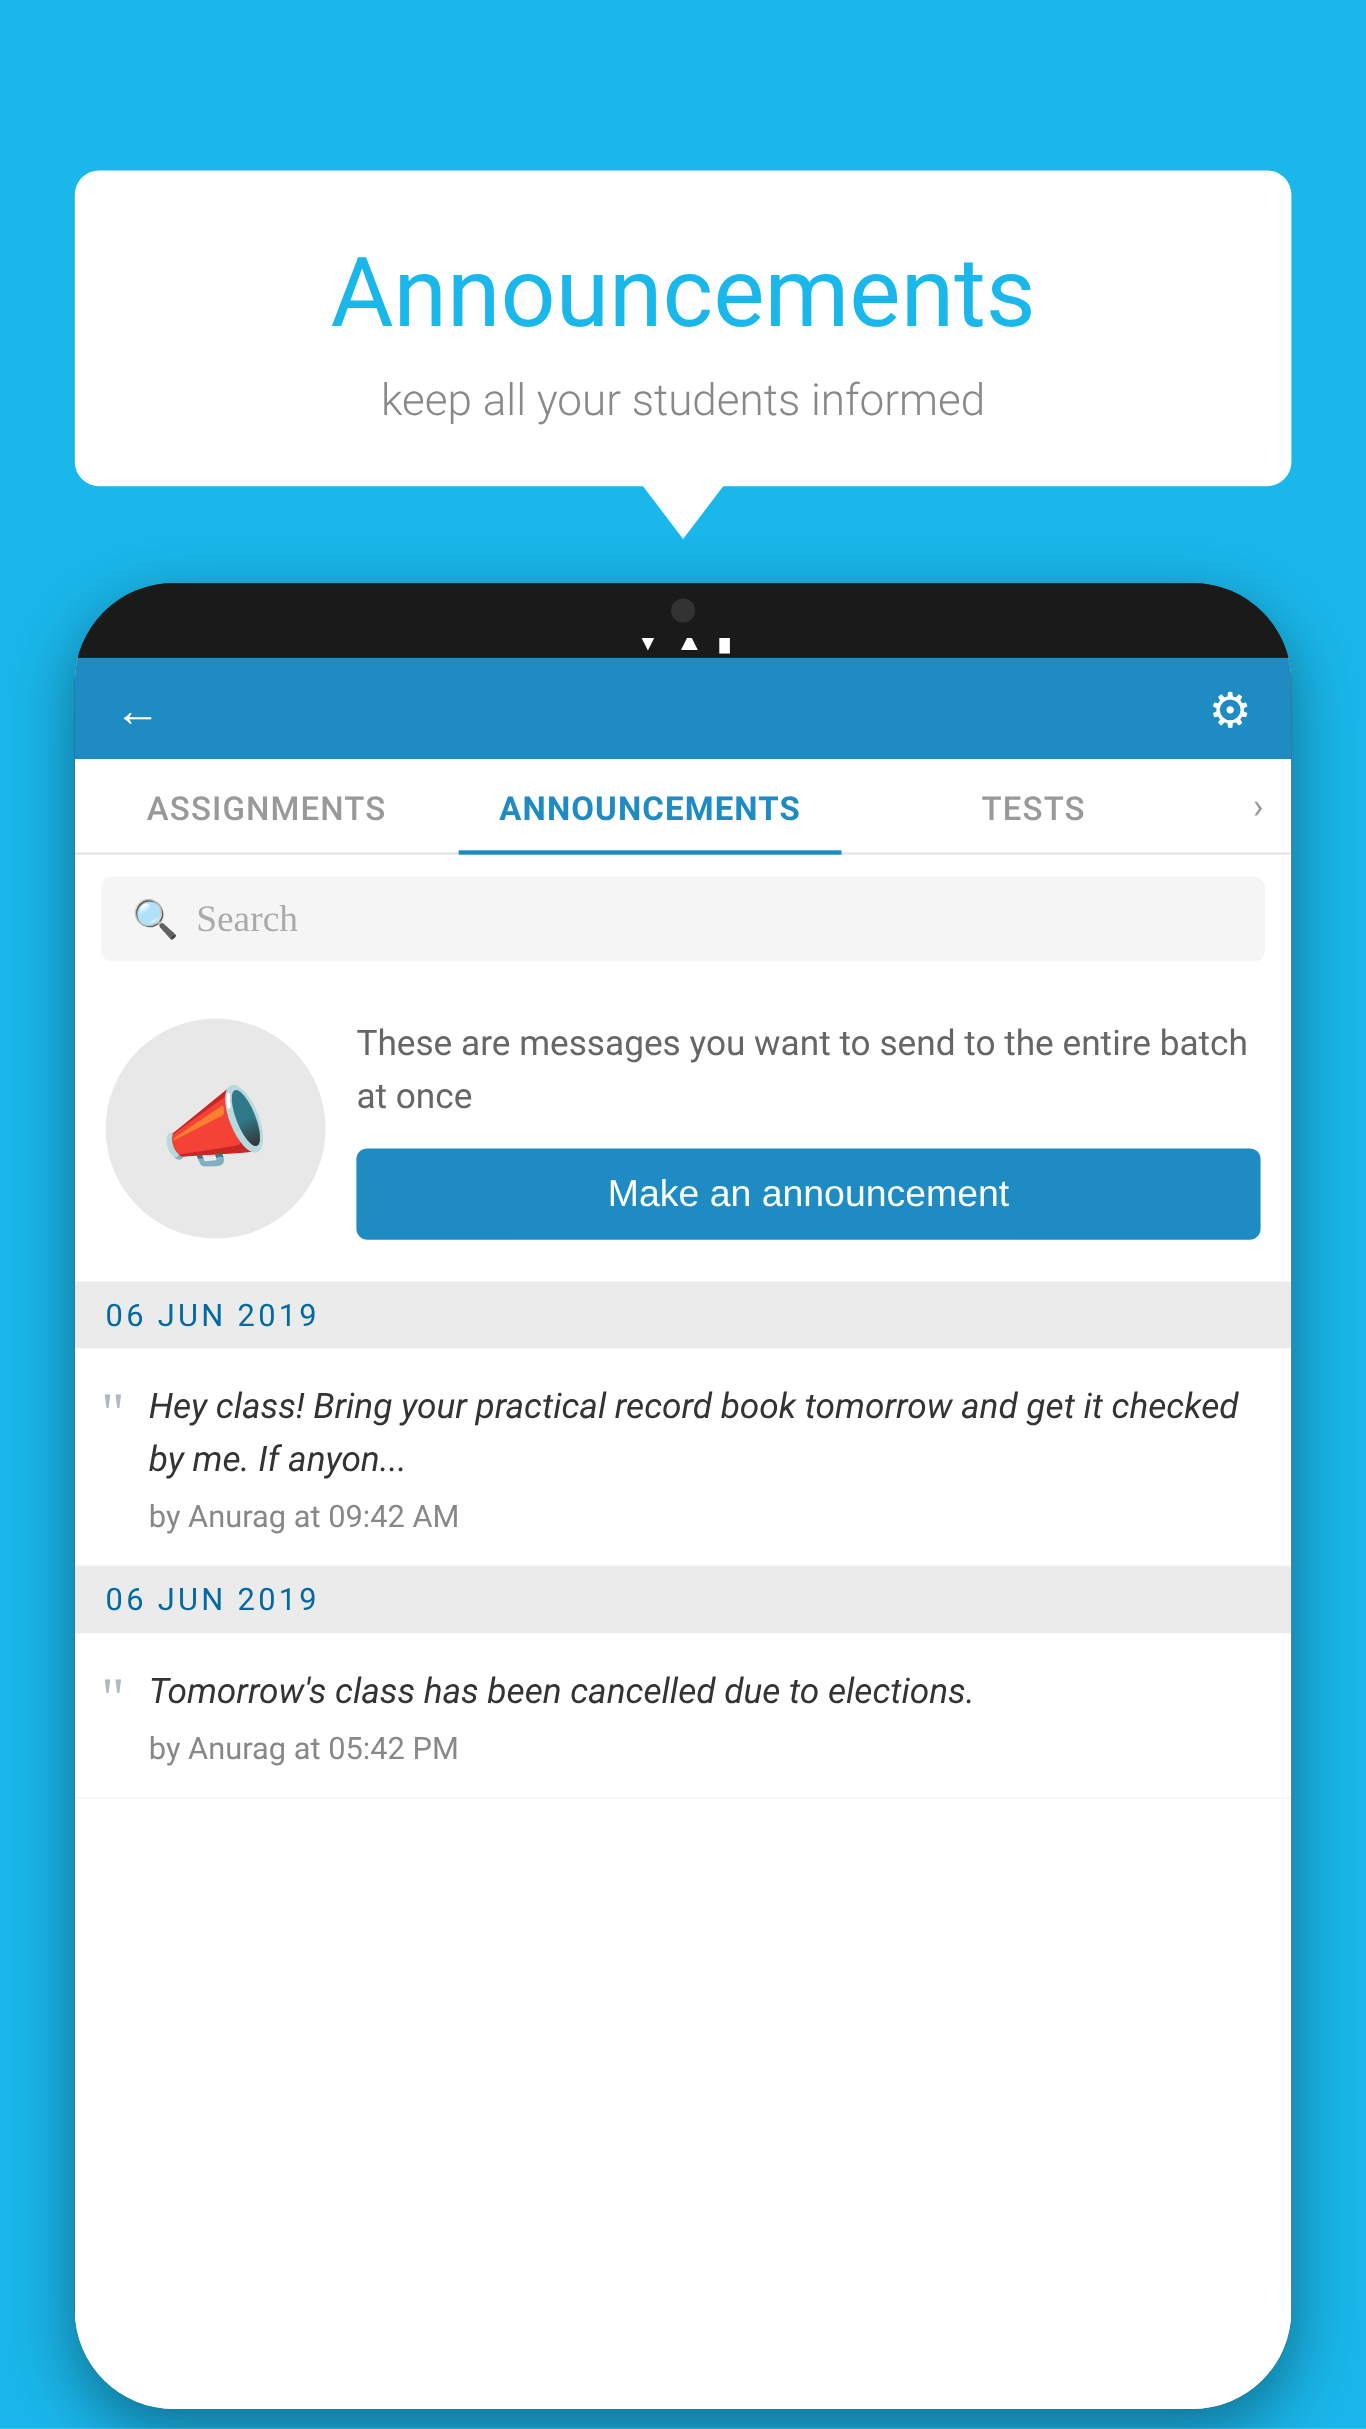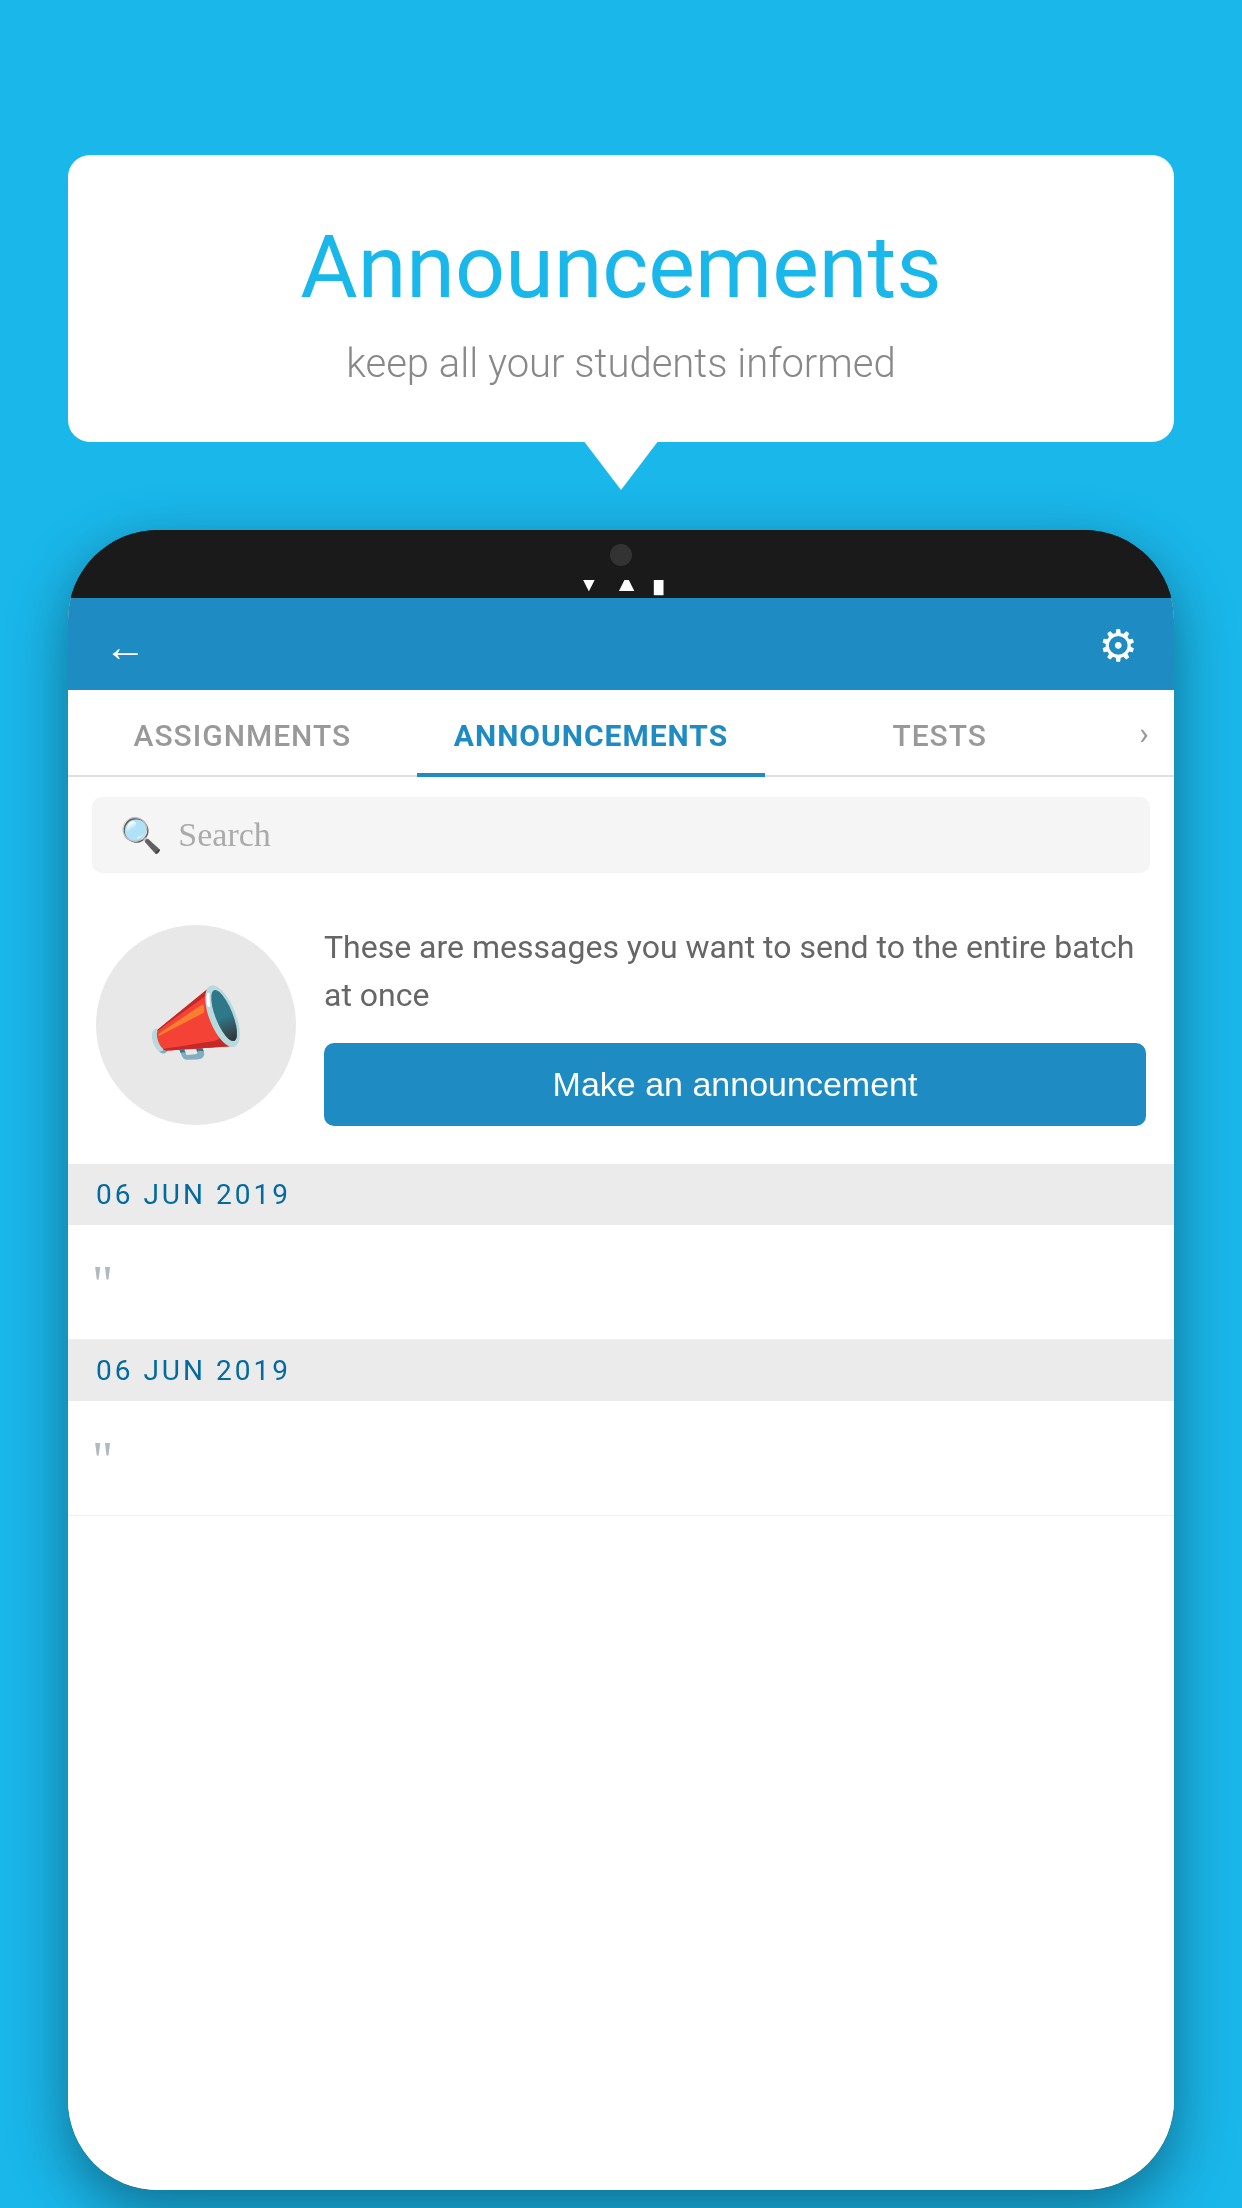--- a/index.html
+++ b/index.html
@@ -394,23 +394,31 @@
         <div class="promo-right">
           <div class="promo-desc">These are messages you want to send to the entire batch at once</div>
           <button class="make-announcement-btn">Make an announcement</button>
         </div>
       </div>
 
       <div class="date-divider">06  JUN  2019</div>
 
       <div class="announcement-item">
         <span class="quote-icon">"</span>
+        <div class="announcement-text-block">
+          <div class="announcement-text">Hey class! Bring your practical record book tomorrow and get it checked by me. If anyon...</div>
+          <div class="announcement-meta">by Anurag at 09:42 AM</div>
+        </div>
       </div>
 
       <div class="date-divider">06  JUN  2019</div>
 
       <div class="announcement-item">
         <span class="quote-icon">"</span>
+        <div class="announcement-text-block">
+          <div class="announcement-text">Tomorrow's class has been cancelled due to elections.</div>
+          <div class="announcement-meta">by Anurag at 05:42 PM</div>
+        </div>
       </div>
 
     </div>
   </div>
 </div>
 
 </body></html>

